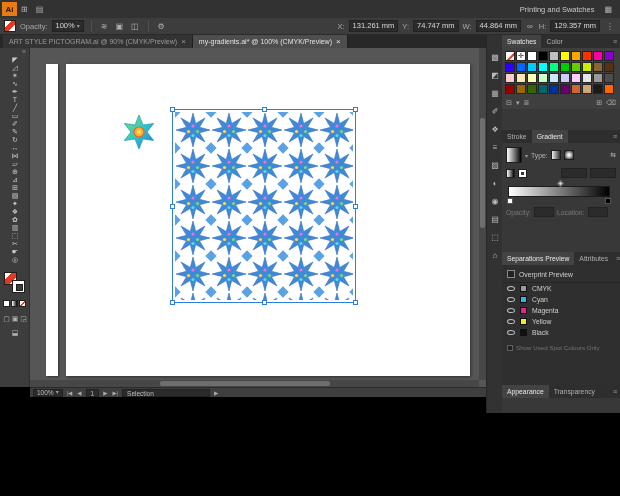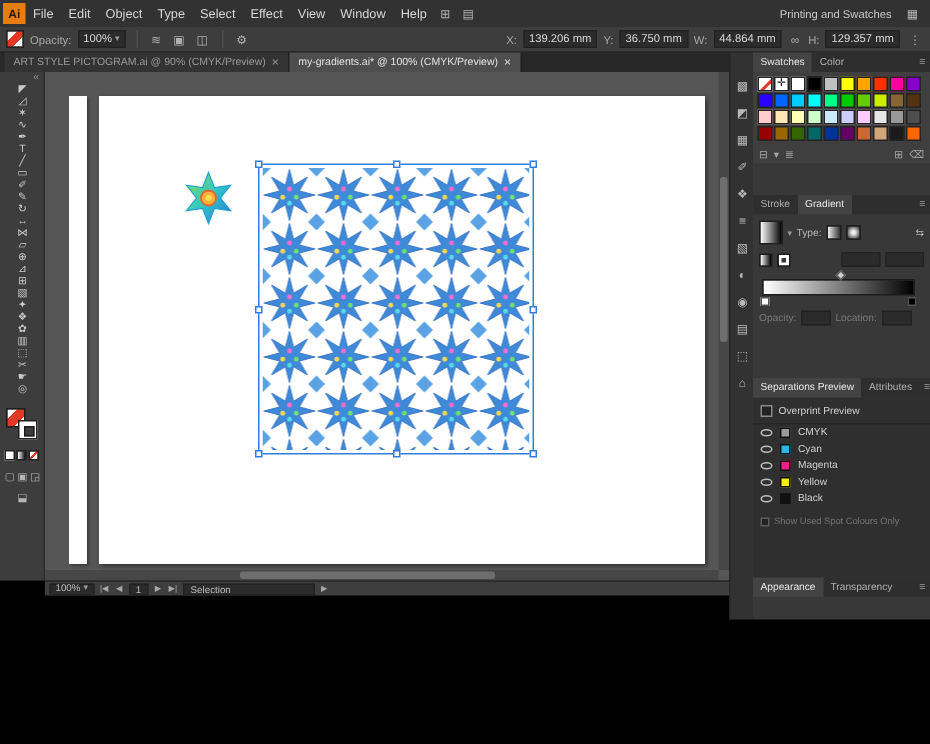--- a/index.html
+++ b/index.html
@@ -140,31 +140,20 @@
   .spot-note { display:flex; align-items:center; gap:3px; padding:6px 5px 0 5px; font-size:6.2px; color:#757575; }
   .cb.small { width:6px; height:6px; border-color:#5f5f5f; }
 </style>
 </head>
 <body>
 
 <div class="app">
 
   <div class="menubar">
     <div class="logo">Ai</div>
-    <div class="menus">
-        <span class="menu-item">File</span>
-        <span class="menu-item">Edit</span>
-        <span class="menu-item">Object</span>
-        <span class="menu-item">Type</span>
-        <span class="menu-item">Select</span>
-        <span class="menu-item">Effect</span>
-        <span class="menu-item">View</span>
-        <span class="menu-item">Window</span>
-        <span class="menu-item">Help</span>
-      </div>
     <span class="mb-icon">⊞</span>
     <span class="mb-icon">▤</span>
     <div class="mb-right">
       <span class="workspace">Printing and Swatches</span>
       <span class="mb-icon">▦</span>
     </div>
   </div>
 
   <div class="controlbar">
     <div class="style-chip"></div>
@@ -175,25 +164,25 @@
       </span>
     <div class="sep"></div>
     <span class="cb-icon">≋</span>
     <span class="cb-icon">▣</span>
     <span class="cb-icon">◫</span>
     <div class="sep"></div>
     <span class="cb-icon">⚙</span>
     <div class="spacer"></div>
     <span class="flabel">X:</span>
     <span class="vbox">
-        <span>139.206 mm</span>
+        <span>131.261 mm</span>
       </span>
     <span class="flabel">Y:</span>
     <span class="vbox">
-        <span>36.750 mm</span>
+        <span>74.747 mm</span>
       </span>
     <span class="flabel">W:</span>
     <span class="vbox">
         <span>44.864 mm</span>
       </span>
     <span class="cb-icon">∞</span>
     <span class="flabel">H:</span>
     <span class="vbox">
         <span>129.357 mm</span>
       </span>

